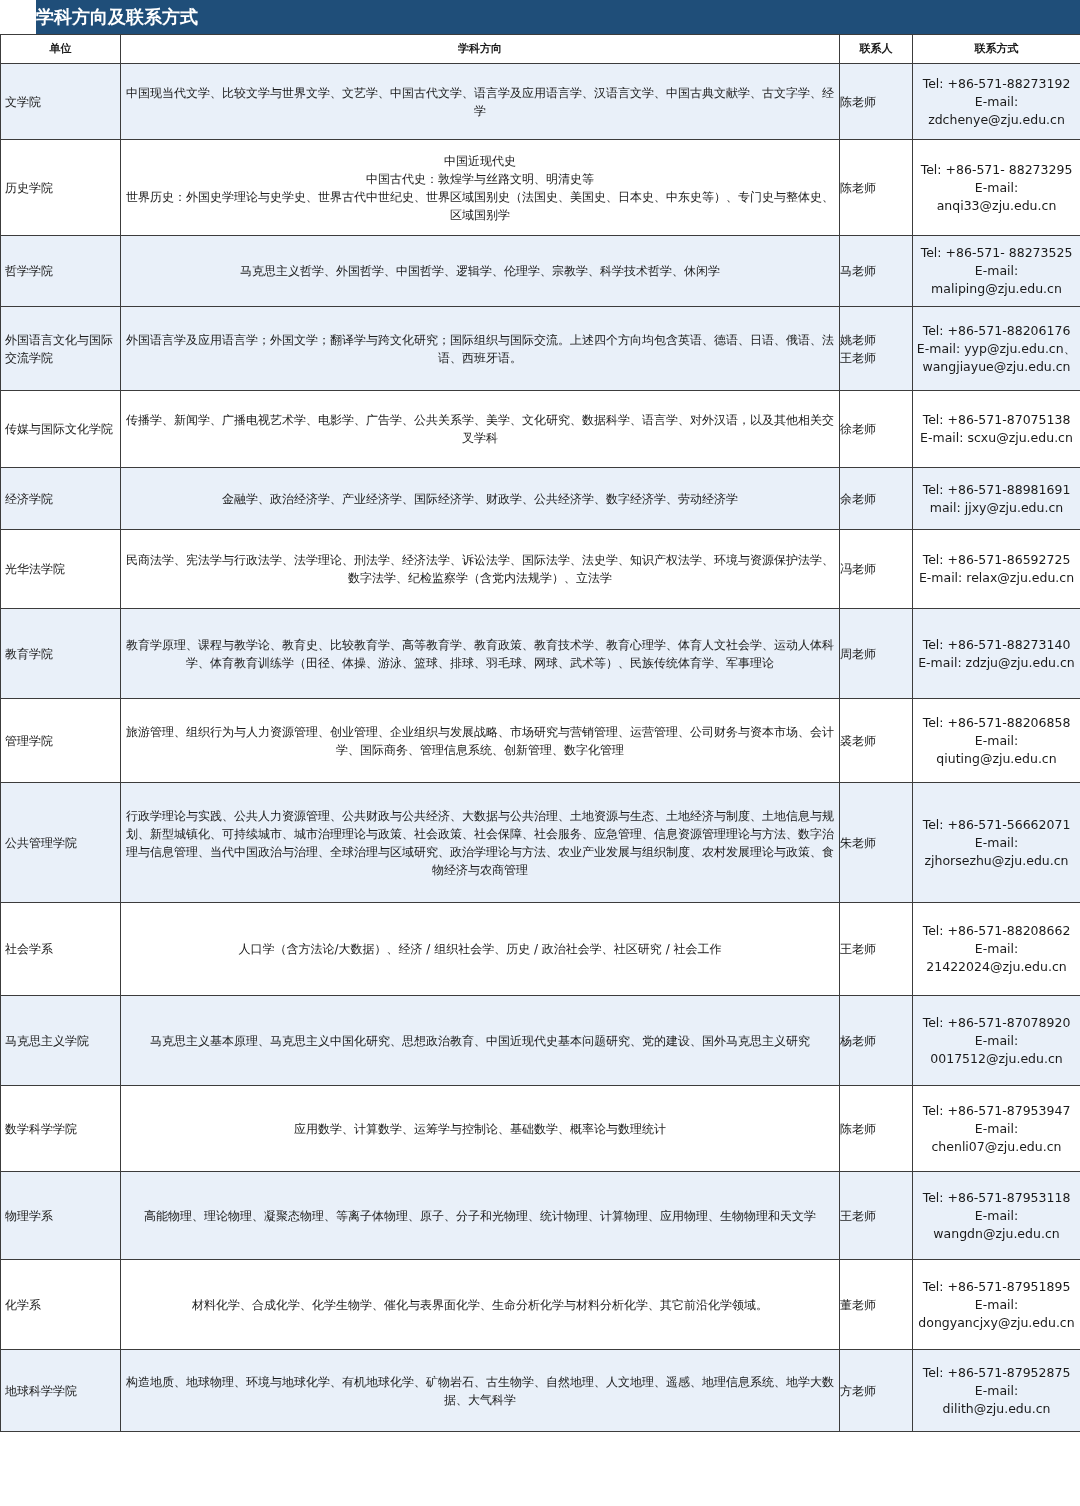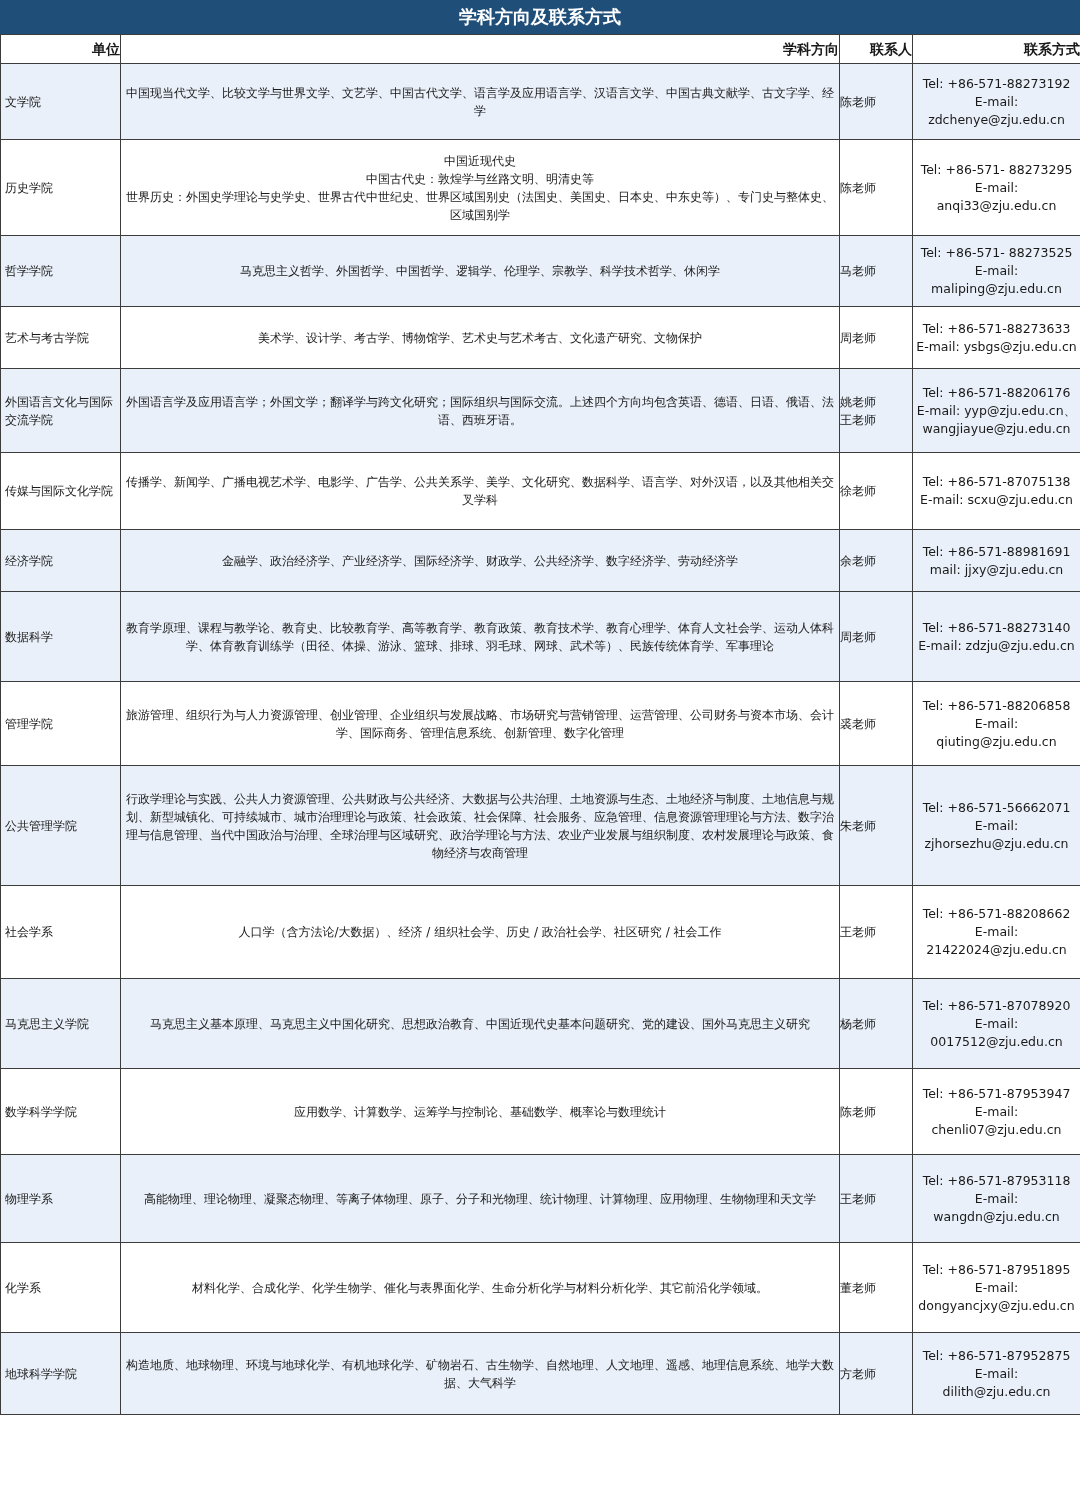--- a/index.html
+++ b/index.html
@@ -1,24 +1,24 @@
 <!DOCTYPE html>
 <html><head>
 <meta charset="utf-8">
 <style>
   * { box-sizing: border-box; margin: 0; padding: 0; }
   html, body { width: 1080px; background: #ffffff; }
   body { font-family: "DejaVu Sans", "Liberation Sans", sans-serif; color: #1a1a1a; }
   .title-bar {
     height: 34px; background: #1f4e79; color: #ffffff;
-    font-size: 18px; font-weight: bold; text-align: center; line-height: 34px;
+    font-size: 18px; font-weight: bold; text-align: left; line-height: 34px; margin-left: 36px;
   }
   table { width: 1080px; border-collapse: collapse; table-layout: fixed; }
   th, td { border: 1px solid #3c3c3c; font-size: 12px; line-height: 18px; }
-  th { height: 29px; font-weight: bold; font-size: 14px; text-align: right; background: #ffffff; }
+  th { height: 29px; font-weight: bold; font-size: 11px; text-align: center; background: #ffffff; }
   td.unit { text-align: left; padding: 0 4px; }
   td.dir { text-align: center; padding: 0 3px; }
   td.contact { text-align: left; }
   td.info { text-align: center; padding: 0 2px; font-size: 12.5px; white-space: nowrap; margin-left: 32px; }
   tr.shade td { background: #e9f0f9; }
   tr.plain td { background: #ffffff; }
   .line { display: block; }
 </style>
 </head>
 <body>
@@ -78,33 +78,20 @@
         </td>
         <td class="contact">
           <span class="line">马老师</span>
         </td>
         <td class="info">
           <span class="line">Tel: +86-571- 88273525</span>
           <span class="line">E-mail:</span>
           <span class="line">maliping@zju.edu.cn</span>
         </td>
       </tr>
-      <tr class="plain" style="height: 62px;">
-        <td class="unit">艺术与考古学院</td>
-        <td class="dir">
-          <span class="line">美术学、设计学、考古学、博物馆学、艺术史与艺术考古、文化遗产研究、文物保护</span>
-        </td>
-        <td class="contact">
-          <span class="line">周老师</span>
-        </td>
-        <td class="info">
-          <span class="line">Tel: +86-571-88273633</span>
-          <span class="line">E-mail: ysbgs@zju.edu.cn</span>
-        </td>
-      </tr>
       <tr class="shade" style="height: 84px;">
         <td class="unit">外国语言文化与国际交流学院</td>
         <td class="dir">
           <span class="line">外国语言学及应用语言学；外国文学；翻译学与跨文化研究；国际组织与国际交流。上述四个方向均包含英语、德语、日语、俄语、法语、西班牙语。</span>
         </td>
         <td class="contact">
           <span class="line">姚老师</span>
           <span class="line">王老师</span>
         </td>
         <td class="info">
@@ -132,22 +119,35 @@
           <span class="line">金融学、政治经济学、产业经济学、国际经济学、财政学、公共经济学、数字经济学、劳动经济学</span>
         </td>
         <td class="contact">
           <span class="line">余老师</span>
         </td>
         <td class="info">
           <span class="line">Tel: +86-571-88981691</span>
           <span class="line">mail: jjxy@zju.edu.cn</span>
         </td>
       </tr>
+      <tr class="plain" style="height: 79px;">
+        <td class="unit">光华法学院</td>
+        <td class="dir">
+          <span class="line">民商法学、宪法学与行政法学、法学理论、刑法学、经济法学、诉讼法学、国际法学、法史学、知识产权法学、环境与资源保护法学、数字法学、纪检监察学（含党内法规学）、立法学</span>
+        </td>
+        <td class="contact">
+          <span class="line">冯老师</span>
+        </td>
+        <td class="info">
+          <span class="line">Tel: +86-571-86592725</span>
+          <span class="line">E-mail: relax@zju.edu.cn</span>
+        </td>
+      </tr>
       <tr class="shade" style="height: 90px;">
-        <td class="unit">数据科学</td>
+        <td class="unit">教育学院</td>
         <td class="dir">
           <span class="line">教育学原理、课程与教学论、教育史、比较教育学、高等教育学、教育政策、教育技术学、教育心理学、体育人文社会学、运动人体科学、体育教育训练学（田径、体操、游泳、篮球、排球、羽毛球、网球、武术等）、民族传统体育学、军事理论</span>
         </td>
         <td class="contact">
           <span class="line">周老师</span>
         </td>
         <td class="info">
           <span class="line">Tel: +86-571-88273140</span>
           <span class="line">E-mail: zdzju@zju.edu.cn</span>
         </td>

